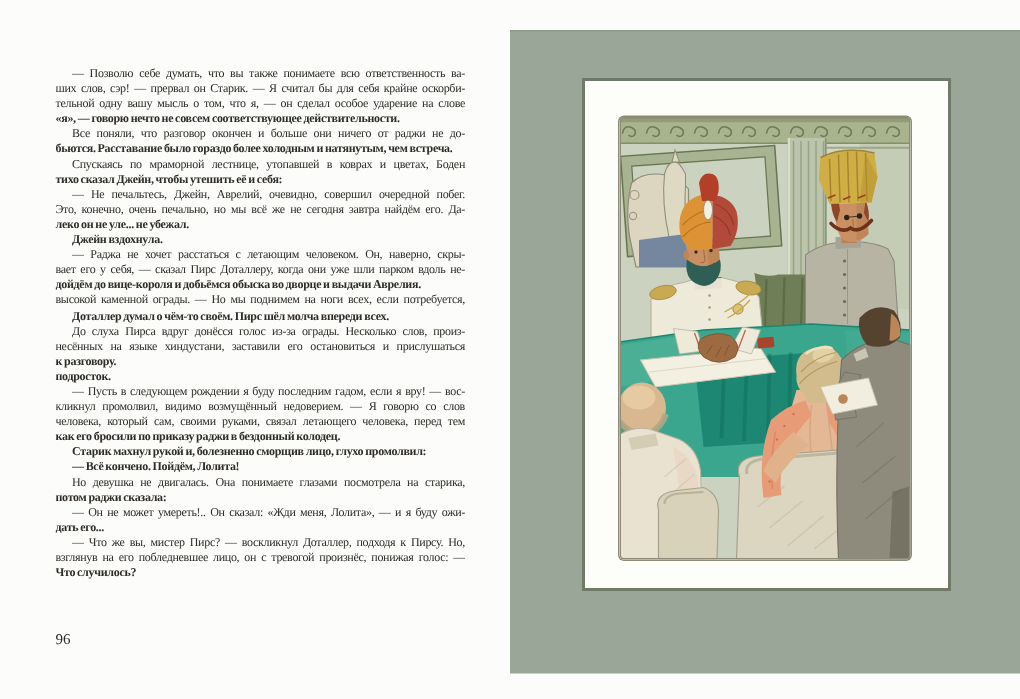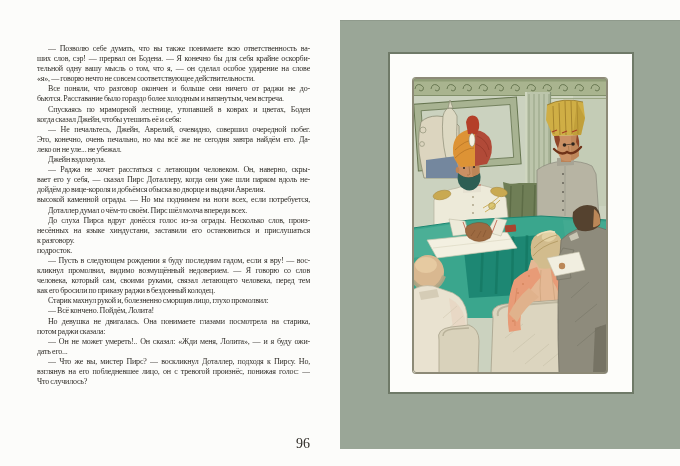--- a/index.html
+++ b/index.html
@@ -5,47 +5,47 @@
   html,body{margin:0;padding:0;background:#fcfcfa;}
   .spread{position:relative;width:680px;height:466px;background:#fcfcfa;overflow:hidden;
           font-family:"Liberation Serif", serif;}
   
   .left-page{position:absolute;left:0;top:0;width:340px;height:466px;background:#fcfcfa;}
   .textblock{position:absolute;left:37px;top:44px;width:273px;height:356px;overflow:hidden;
              font-size:8px;line-height:10.1px;letter-spacing:-0.2px;word-spacing:-0.5px;
              color:var(--text_color,#2f2c27);}
   .line{height:10.1px;text-align:justify;text-align-last:justify;white-space:normal;overflow:hidden;}
   .line.first{text-indent:11px;}
-  .line.last{text-align-last:left;}
-  .pagenum{position:absolute;left:37px;top:436px;width:273px;text-align:right;
-           font-size:14px;color:var(--text_color,#2f2c27);}
+  .line.last{text-align-last:left;font-weight:bold;}
+  .pagenum{position:absolute;left:37px;top:421px;width:273px;text-align:left;
+           font-size:10px;color:var(--text_color,#2f2c27);}
   
   .right-page{position:absolute;left:340px;top:20px;width:340px;height:429px;
               background:var(--page_green,#9aa697);box-shadow:inset 0 1px 0 rgba(0,0,0,.07);}
   .plate{position:absolute;left:48px;top:32px;width:242px;height:338px;
          background:var(--mat_white,#fdfdfa);border:2px solid var(--frame_border,#6f7a68);}
   .illo{position:absolute;left:23px;top:24px;width:194px;height:295px;
         border-radius:3px;overflow:hidden;box-shadow:0 0 0 1px #8d8a77;}
   .illo svg{display:block;width:194px;height:295px;}
 </style>
 </head>
 <body>
 
 <div class="spread">
 
   <div class="left-page">
     <div class="textblock">
         <div class="line first">— Позволю себе думать, что вы также понимаете всю ответственность ва-</div>
-        <div class="line">ших слов, сэр! — прервал он Бодена. — Я конечно бы для себя крайне оскорби-</div>
+        <div class="line">ших слов, сэр! — прервал он Старик. — Я считал бы для себя крайне оскорби-</div>
         <div class="line">тельной одну вашу мысль о том, что я, — он сделал особое ударение на слове</div>
         <div class="line last">«я», — говорю нечто не совсем соответствующее действительности.</div>
         <div class="line first">Все поняли, что разговор окончен и больше они ничего от раджи не до-</div>
         <div class="line last">бьются. Расставание было гораздо более холодным и натянутым, чем встреча.</div>
         <div class="line first">Спускаясь по мраморной лестнице, утопавшей в коврах и цветах, Боден</div>
-        <div class="line last">когда сказал Джейн, чтобы утешить её и себя:</div>
+        <div class="line last">тихо сказал Джейн, чтобы утешить её и себя:</div>
         <div class="line first">— Не печальтесь, Джейн, Аврелий, очевидно, совершил очередной побег.</div>
         <div class="line">Это, конечно, очень печально, но мы всё же не сегодня завтра найдём его. Да-</div>
         <div class="line last">леко он не уле... не убежал.</div>
         <div class="line first last">Джейн вздохнула.</div>
         <div class="line first">— Раджа не хочет расстаться с летающим человеком. Он, наверно, скры-</div>
         <div class="line">вает его у себя, — сказал Пирс Доталлеру, когда они уже шли парком вдоль не-</div>
         <div class="line last">дойдём до вице-короля и добьёмся обыска во дворце и выдачи Аврелия.</div>
         <div class="line">высокой каменной ограды. — Но мы поднимем на ноги всех, если потребуется,</div>
         <div class="line first last">Доталлер думал о чём-то своём. Пирс шёл молча впереди всех.</div>
         <div class="line first">До слуха Пирса вдруг донёсся голос из-за ограды. Несколько слов, произ-</div>

